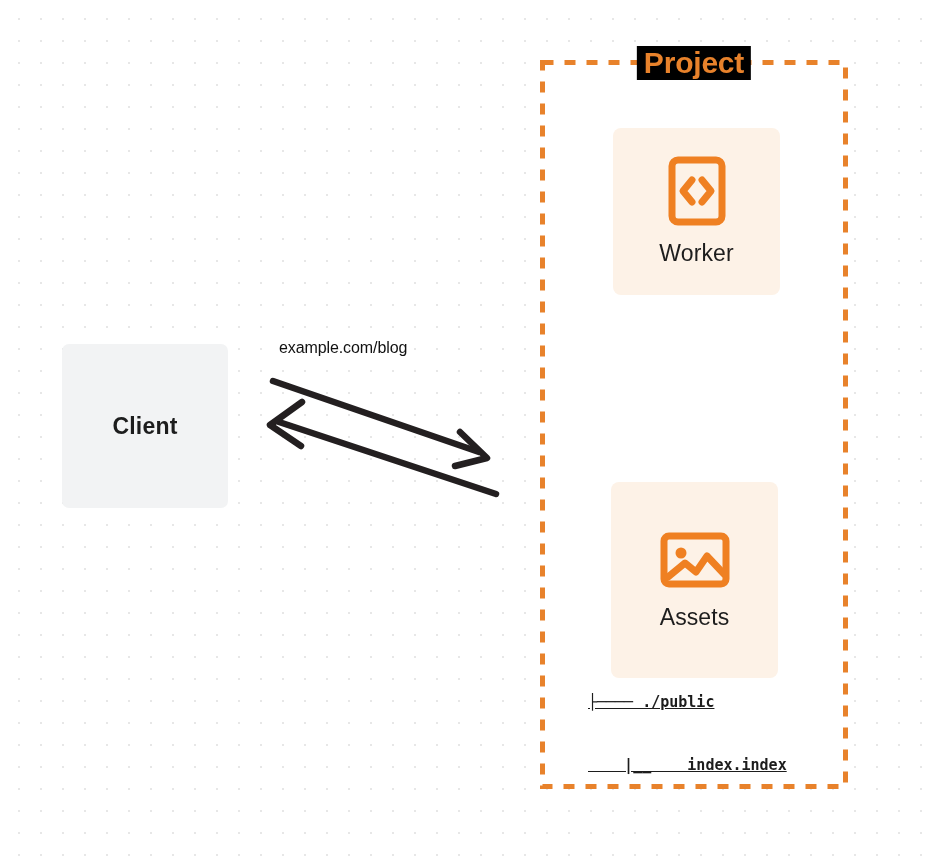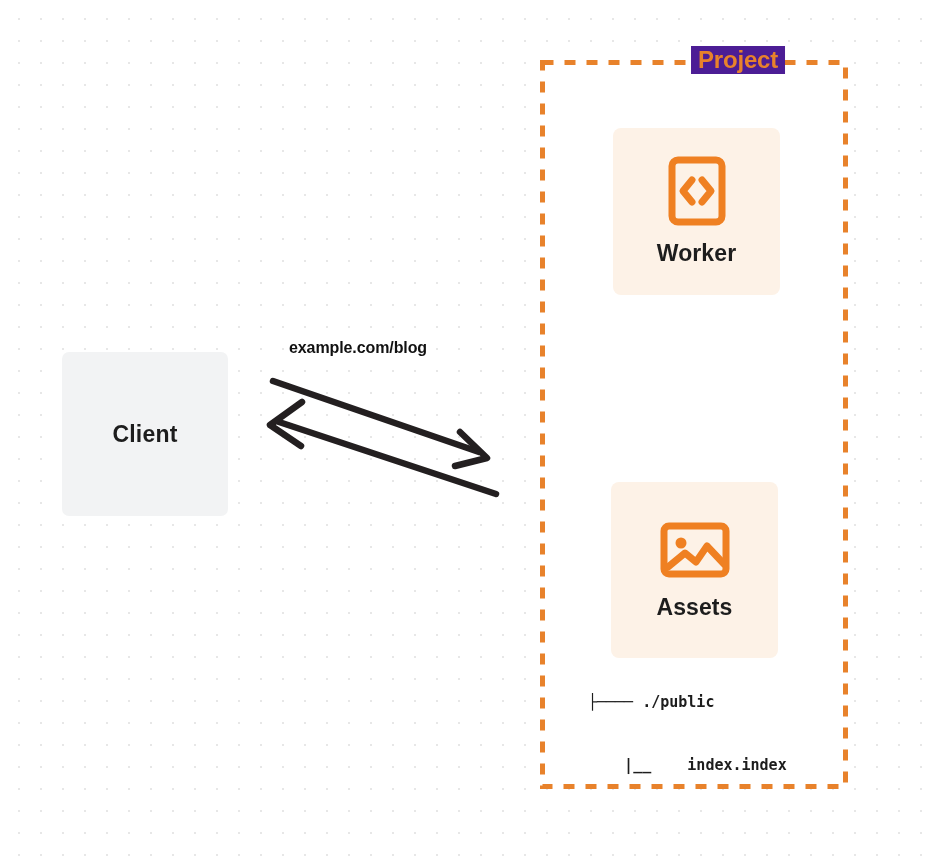--- a/index.html
+++ b/index.html
@@ -23,43 +23,43 @@
 
   #canvas {
     position: absolute;
     inset: 0;
   }
 
   
   .client-node {
     position: absolute;
     left: 62px;
-    top: 352px;
+    top: 344px;
     width: 166px;
     height: 164px;
     background: #f2f3f4;
     border-radius: 7px;
     display: flex;
     align-items: center;
     justify-content: center;
   }
   .client-label {
     font-size: 23px;
     font-weight: 700;
     letter-spacing: 0.2px;
     color: #1d1d1d;
   }
 
   
   .edge-label {
     position: absolute;
-    left: 289px;
+    left: 279px;
     top: 339px;
     font-size: 16px;
-    font-weight: 700;
+    font-weight: 400;
     color: #111111;
     letter-spacing: -0.1px;
     white-space: nowrap;
   }
 
   
   .arrows-layer {
     position: absolute;
     left: 0;
     top: 0;
@@ -80,28 +80,27 @@
   .project-border {
     position: absolute;
     inset: 0;
     pointer-events: none;
   }
   .project-title {
     position: absolute;
     left: 50%;
     top: -14px;
     transform: translateX(-50%);
-    background: #4c1d95;
+    background: #000000;
     padding: 0 7px;
-    font-size: 24px;
+    font-size: 30px;
     font-weight: 700;
     color: #e8822b;
     letter-spacing: -0.2px;
     white-space: nowrap;
-    margin-left: 44px;
   }
 
   
   .resource-card {
     position: absolute;
     width: 167px;
     background: #fdf2e7;
     border-radius: 8px;
     display: flex;
     flex-direction: column;
@@ -109,46 +108,46 @@
     justify-content: center;
   }
   .card-worker {
     left: 613px;
     top: 128px;
     height: 167px;
   }
   .card-assets {
     left: 611px;
     top: 482px;
-    height: 176px;
+    height: 196px;
   }
   .card-icon {
     display: block;
     margin-bottom: 14px;
   }
   .card-label {
     font-size: 23px;
-    font-weight: 700;
+    font-weight: 400;
     color: #1d1d1d;
     letter-spacing: 0.1px;
   }
 
   
   .file-tree {
     position: absolute;
     left: 588px;
     top: 650px;
     font-family: "DejaVu Sans Mono", "Liberation Mono", monospace;
     font-size: 15px;
     font-weight: 700;
     line-height: 21px;
     color: #1d1d1d;
     white-space: pre;
   }
-  .tree-row { display: block; }
+  .tree-row { display: block; text-decoration: underline; }
 </style>
 </head>
 <body>
 
 <div id="canvas">
 
   <div class="client-node">
     <span class="client-label">Client</span>
   </div>
 

